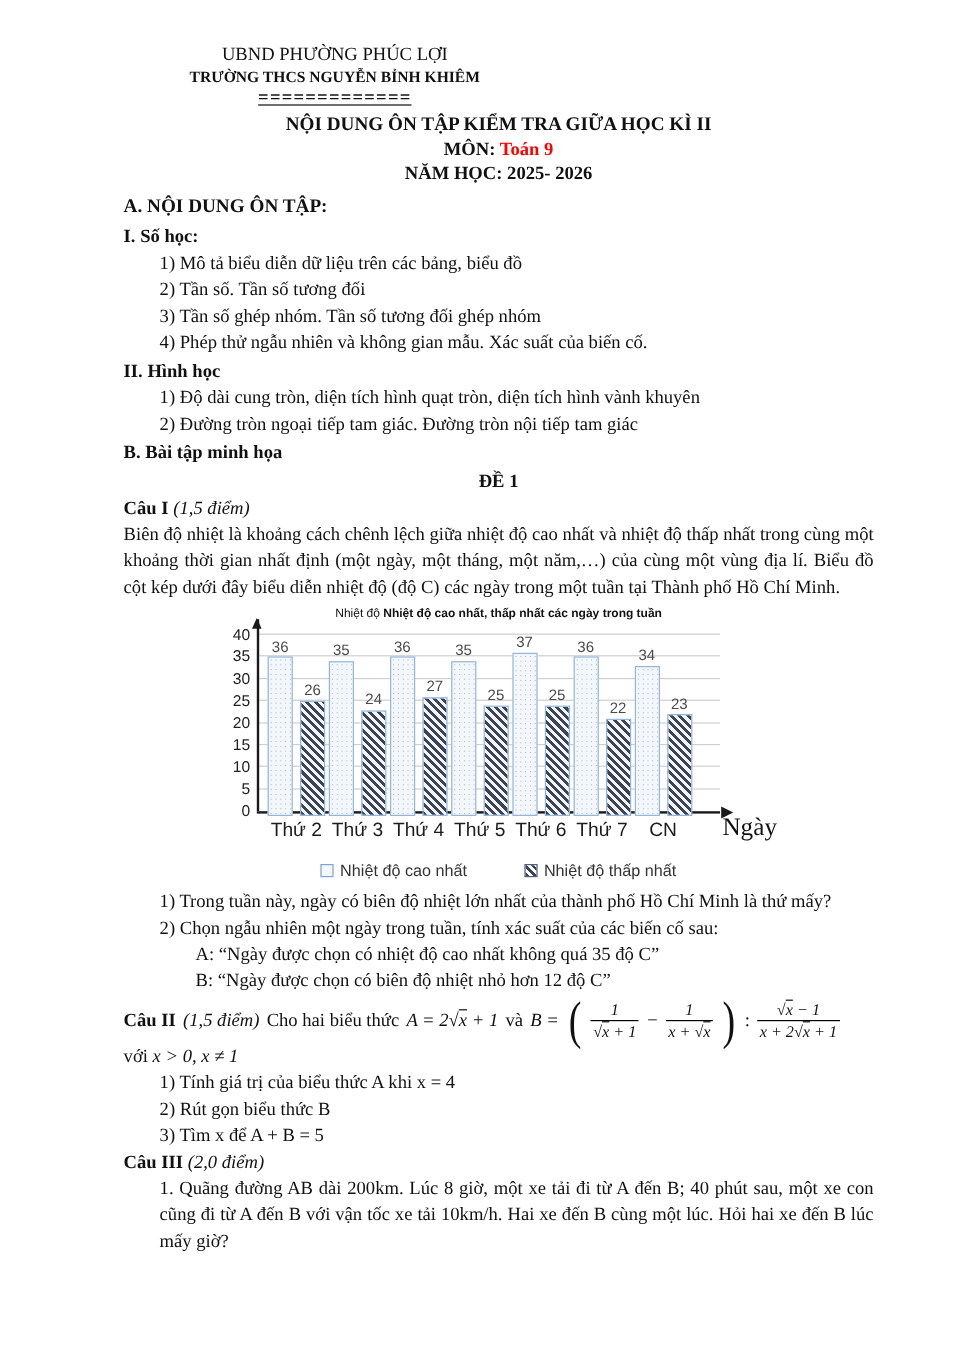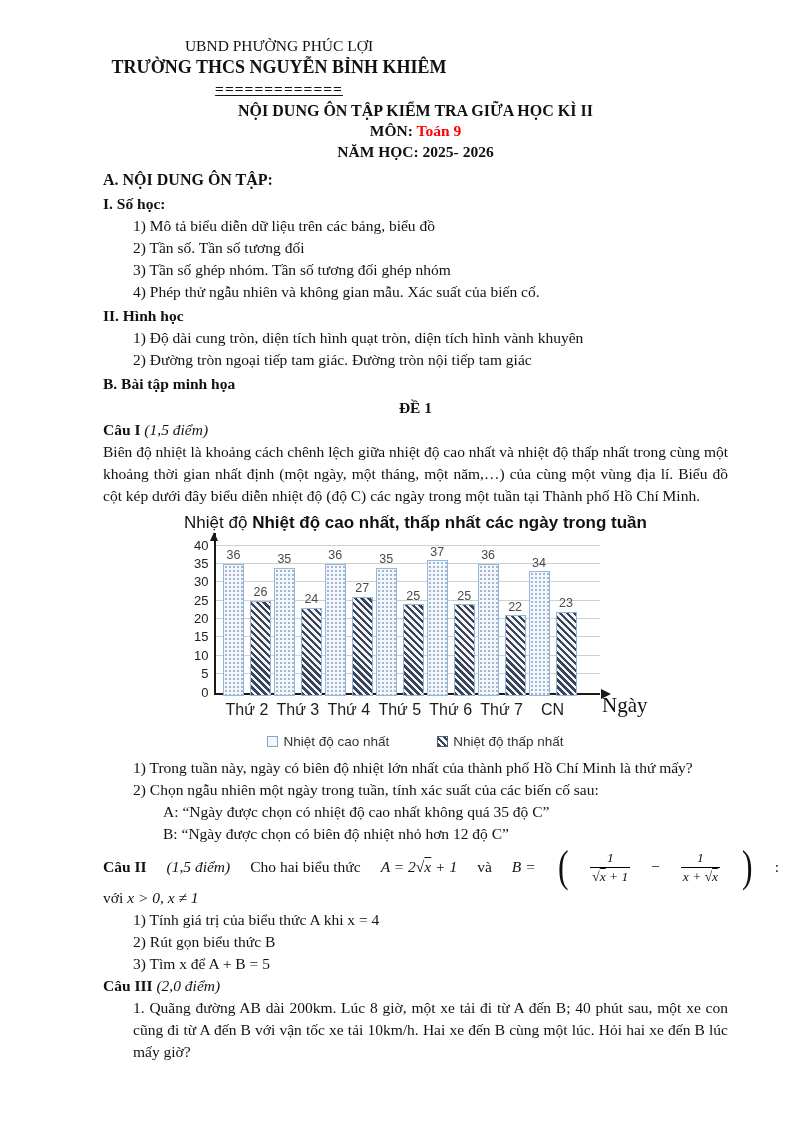--- a/index.html
+++ b/index.html
@@ -3,51 +3,51 @@
 <meta charset="utf-8">
 <style>
   html,body{margin:0;padding:0;background:#fff;}
   body{width:794px;height:1122px;overflow:hidden;color:#111;
        font-family:"Liberation Serif",serif;font-size:15.5px;line-height:1.42;}
   .page{box-sizing:border-box;width:794px;padding:36px 84px 0 85px;margin-left:18px;}
 
   
   .hdr-left{width:352px;text-align:center;line-height:1.3;}
   .org{font-size:15.5px;}
-  .school{font-weight:bold;font-size:18px;}
+  .school{font-weight:bold;font-size:13px;}
   .divider{font-weight:bold;text-decoration:underline;letter-spacing:1px;line-height:1.1;}
   .doc-title{text-align:center;font-weight:bold;font-size:16px;margin-top:4px;line-height:1.3;}
   .subject-line{text-align:center;font-weight:bold;line-height:1.3;}
   .subject-value{color:#ff0000;}
   .year-line{text-align:center;font-weight:bold;line-height:1.3;}
 
   
   .h-bold{font-weight:bold;font-size:16px;margin-top:7px;}
   .h-sub{font-weight:bold;margin-top:2px;}
   .item{margin-left:30px;}
   .item-deep{margin-left:60px;}
   .center-bold{text-align:center;font-weight:bold;margin-top:2px;}
   .para{text-align:justify;}
   .para-indent{text-align:justify;text-indent:30px;}
   .pts{font-style:italic;font-weight:normal;}
 
   
   .mt{font-style:italic;}
   .ov{text-decoration:overline;}
-  .cau2-line{display:flex;align-items:center;gap:20px;white-space:nowrap;margin:3px 0 1px;}
+  .cau2-line{display:flex;align-items:center;gap:6px;white-space:nowrap;margin:3px 0 1px;}
   .frac{display:inline-flex;flex-direction:column;text-align:center;
         font-size:13.5px;line-height:1.3;vertical-align:middle;}
   .frac .num{border-bottom:1px solid #000;padding:0 4px;}
   .frac .den{padding:0 2px;}
   .bigparen{font-size:44px;font-weight:300;line-height:.85;display:inline-block;
             transform:scaleX(.72);font-family:"Liberation Serif",serif;}
 
   
   .chart{width:464px;margin:4px auto 6px;font-family:"Liberation Sans",sans-serif;}
-  .chart-title{text-align:center;font-size:17px;color:#111;margin-bottom:10px;}
+  .chart-title{text-align:center;font-size:10px;color:#111;margin-bottom:10px;}
   .chart-title .tbold{font-weight:bold;}
   .chart-body{display:flex;align-items:flex-start;position:relative;}
   .yaxis{position:relative;width:30px;height:147px;flex:none;}
   .ytick{position:absolute;right:5px;font-size:13px;color:#222;line-height:1;}
   .plot-col{flex:1;}
   .plot{position:relative;height:147px;border-bottom:2px solid #1a1a1a;}
   .gridline{position:absolute;left:0;right:0;height:1px;background:#cfcfcf;}
   .groups{position:absolute;left:8px;right:22px;top:0;bottom:0;
           display:grid;grid-template-columns:repeat(7,1fr);}
   .group{display:flex;align-items:flex-end;justify-content:center;gap:6px;height:100%;}

